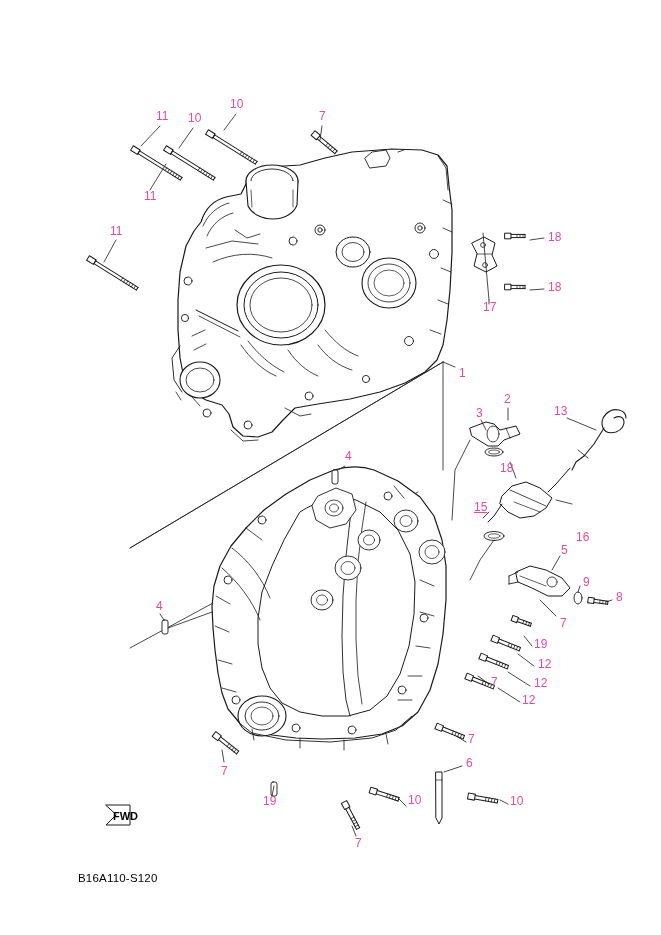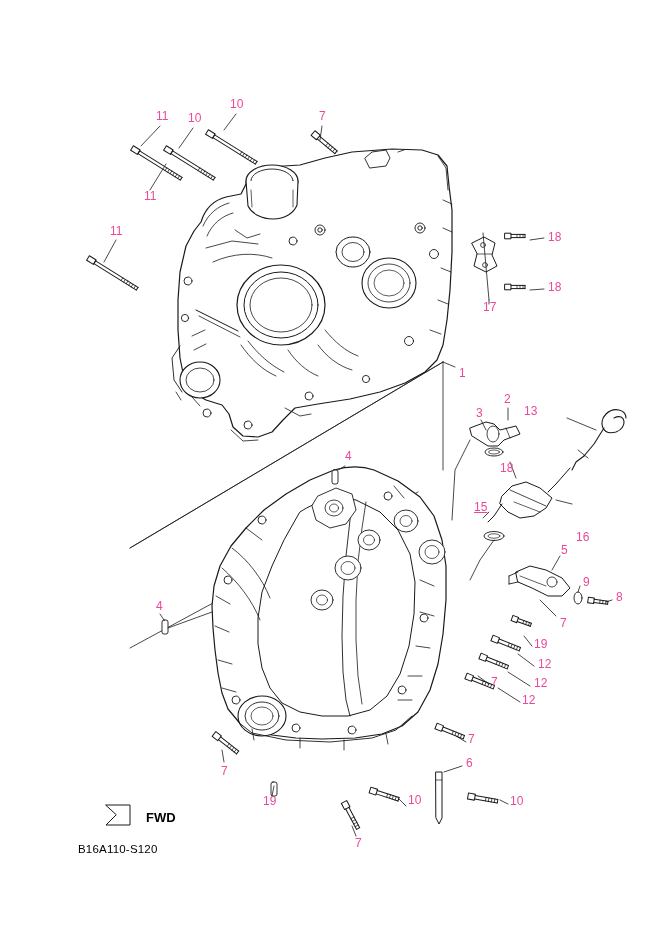--- a/index.html
+++ b/index.html
@@ -27,29 +27,29 @@
     line-height: 1;
     white-space: nowrap;
   }
   .partcode {
     position: absolute;
     font-family: "Liberation Sans", sans-serif;
     font-size: 11.5px;
     letter-spacing: 0.2px;
     color: #000000;
     white-space: nowrap;
+    margin-top: 29px;
   }
   .fwdlabel {
     position: absolute;
     font-family: "Liberation Sans", sans-serif;
-    font-size: 13px;
+    font-size: 11px;
     font-weight: bold;
     color: #000000;
     white-space: nowrap;
-    margin-left: 33px;
   }
 </style>
 </head>
 <body>
 
 <div id="stage">
 
   <svg id="diagram" width="661" height="935" viewBox="0 0 661 935">
     <defs>
       <g id="boltlong">
@@ -455,21 +455,21 @@
   <span class="callout" style="left:188px; top:112px;">10</span>
   <span class="callout" style="left:319px; top:110px;">7</span>
   <span class="callout" style="left:144px; top:190px;">11</span>
   <span class="callout" style="left:548px; top:231px;">18</span>
   <span class="callout" style="left:548px; top:281px;">18</span>
   <span class="callout" style="left:110px; top:225px;">11</span>
   <span class="callout" style="left:483px; top:301px;">17</span>
   <span class="callout" style="left:459px; top:367px;">1</span>
   <span class="callout" style="left:476px; top:407px;">3</span>
   <span class="callout" style="left:504px; top:393px;">2</span>
-  <span class="callout" style="left:524px; top:405px;text-align:center;">13</span>
+  <span class="callout" style="left:554px; top:405px;text-align:center;">13</span>
   <span class="callout" style="left:500px; top:462px;">18</span>
   <span class="callout" style="left:576px; top:498px;margin-top:33px;">16</span>
   <span class="callout" style="left:474px; top:501px;text-decoration:underline;">15</span>
   <span class="callout" style="left:345px; top:450px;">4</span>
   <span class="callout" style="left:561px; top:544px;">5</span>
   <span class="callout" style="left:583px; top:576px;">9</span>
   <span class="callout" style="left:616px; top:591px;">8</span>
   <span class="callout" style="left:156px; top:600px;">4</span>
   <span class="callout" style="left:560px; top:617px;">7</span>
   <span class="callout" style="left:534px; top:638px;">19</span>

